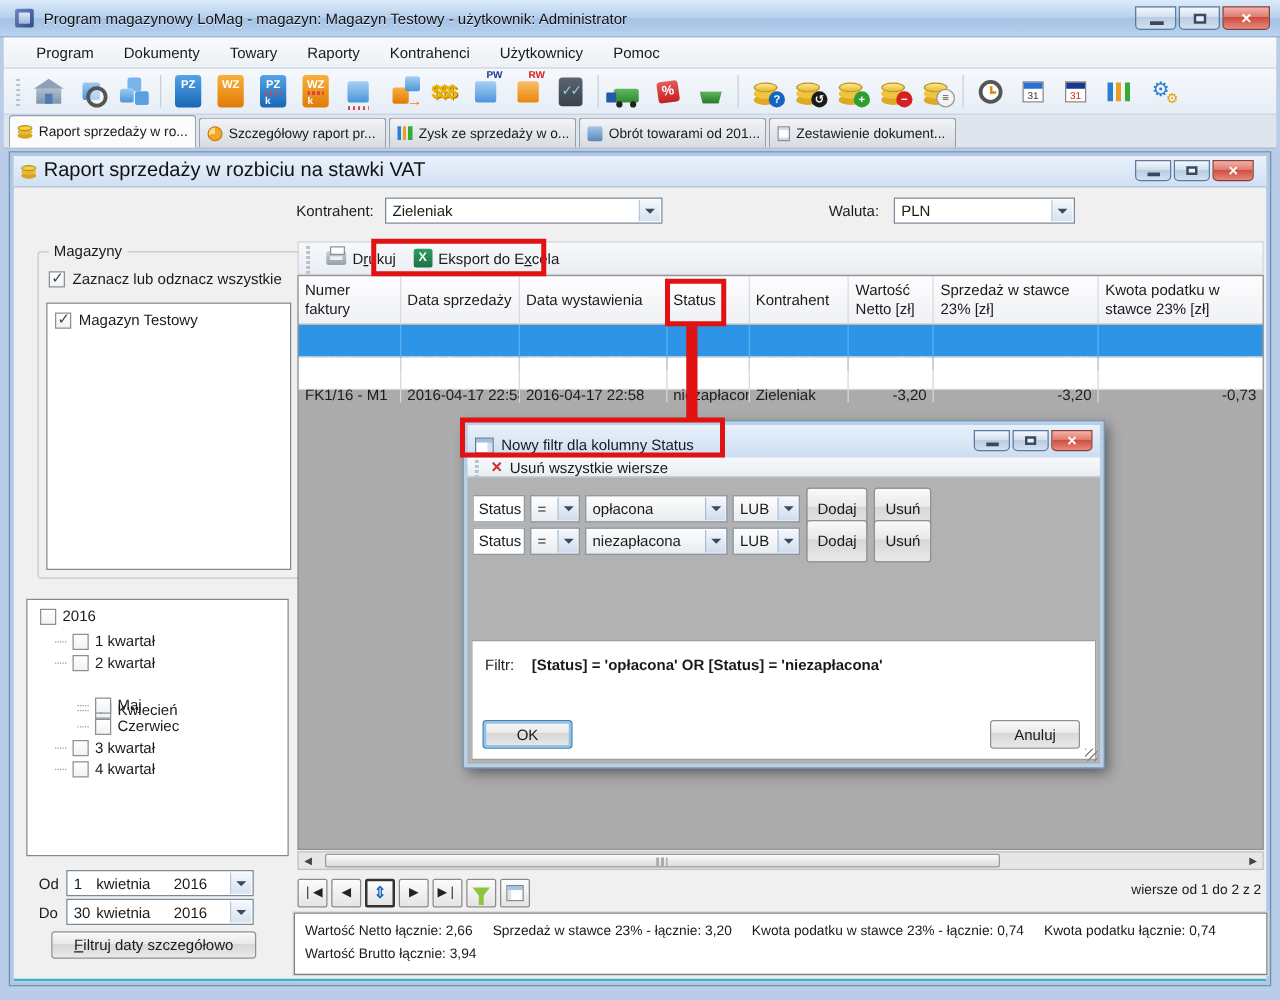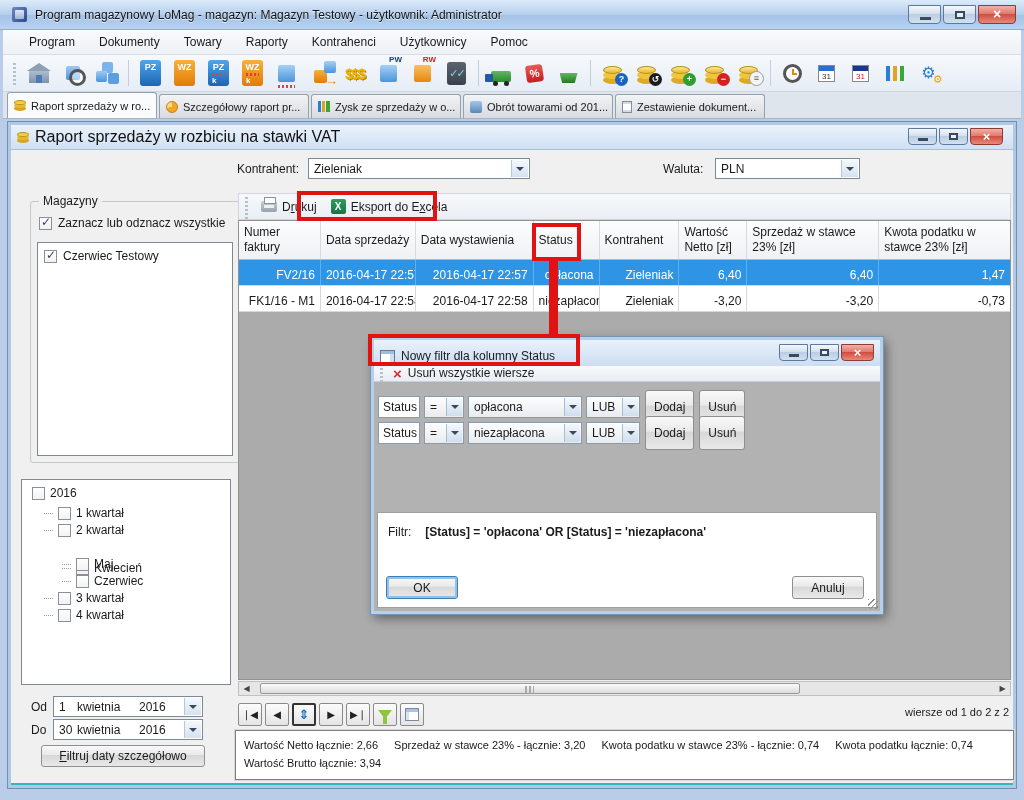--- a/index.html
+++ b/index.html
@@ -175,21 +175,21 @@
   .i-printer::after { content:""; position:absolute; left:3px; top:4px; width:10px; height:3px; background:#e8f4e8; }
   .i-excel { width:15px; height:15px; background:linear-gradient(#2e9e5e,#1e7145); border-radius:2px;
     color:#fff; font-size:10px; font-weight:bold; text-align:center; line-height:15px; flex:none; }
   .i-excel::before { content:"X"; }
 
   .grid-area { position:absolute; left:227px; top:95px; width:773px; height:460px; background:#ababab; border:1px solid #919191; }
   .ghead { display:flex; height:39px; background:linear-gradient(#fdfdfe,#eff1f4); border-bottom:1px solid #b8b8b8; }
   .ghead .hcell { border-right:1px solid #d9dadc; padding:3px 5px; font-size:12px; line-height:15px;
     display:flex; align-items:center; overflow:hidden; }
   .grow { display:flex; height:26px; background:#fff; border-bottom:1px solid #d8d8d8; }
-  .grow .cell { border-right:1px solid #d8d8d8; padding:3px 5px; font-size:12px; line-height:25px; overflow:hidden; white-space:nowrap;text-align:right; }
+  .grow .cell { border-right:1px solid #d8d8d8; padding:18px 5px; font-size:12px; line-height:25px; overflow:hidden; white-space:nowrap; }
   .grow.selected { background:#2e95e6; color:#fff; }
   .grow.selected .cell { border-right-color:#5fb0ee; border-bottom-color:#2e95e6; }
   .num { text-align:right; }
   .c0{width:82px} .c1{width:95px} .c2{width:118px} .c3{width:66px} .c4{width:80px} .c5{width:68px} .c6{width:132px} .c7{width:131px; border-right:none !important;}
 
   
   .hscroll { position:absolute; left:227px; top:556px; width:773px; height:15px; background:#e6e6e6; border:1px solid #c0c0c0;
     display:flex; align-items:center; }
   .harrow { width:15px; height:13px; font-size:8px; line-height:13px; text-align:center; color:#444; flex:none; }
   .hthumb { margin-left:6px; width:540px; height:11px; border:1px solid #9a9a9a; border-radius:2px;
@@ -218,21 +218,21 @@
   .dialog { position:absolute; left:360px; top:212px; width:512px; height:277px;
     border:3px solid #b8cfe8; outline:1px solid #7596b8; background:#b2b2b2;
     box-shadow:3px 4px 10px rgba(0,0,0,.45); }
   .dtitle { position:absolute; left:0; top:0; width:100%; height:26px;
     background:linear-gradient(#e8f1fb,#c6d9f0); border-bottom:1px solid #a8bfd8;
     display:flex; align-items:center; padding:16px 6px; font-size:12px; }
   .i-filtergrid { width:15px; height:13px; background:#fff; border:1px solid #6a7a8a; margin-right:6px; flex:none;
     box-shadow:inset 0 3px 0 #9ec0e0, inset -4px 0 0 #d0e0f0; }
   .dtoolbar { position:absolute; left:0; top:26px; width:100%; height:16px;
     background:linear-gradient(#f7f9fb,#e8edf3); border-bottom:1px solid #c8cfd8;
-    display:flex; align-items:flex-start; gap:6px; padding-left:6px; font-size:12px; }
+    display:flex; align-items:center; gap:6px; padding-left:6px; font-size:12px; }
   .i-redx { color:#d32f2f; font-weight:bold; font-size:15px; line-height:1; }
   .i-redx::before { content:"×"; }
   .frow { position:absolute; height:22px; display:flex; align-items:center; }
   .flabel { width:42px; height:22px; background:#fff; border:1px solid #8a9aa8; font-size:12px;
     display:flex; align-items:center; padding-left:4px; }
   .fcombo { position:relative; height:22px; border:1px solid #8a9aa8; background:linear-gradient(#fdfdfd,#e8ecf0);
     font-size:12px; display:flex; align-items:center; padding:0 20px 0 5px; margin-left:4px; white-space:nowrap; overflow:hidden; }
   .fcombo::before { content:""; position:absolute; right:1px; top:1px; bottom:1px; width:15px;
     background:linear-gradient(#f4f8fc,#cfdded); border-left:1px solid #aabccf; }
   .fcombo::after { content:""; position:absolute; right:4px; top:8px; width:0; height:0;
@@ -418,21 +418,21 @@
 
       <div class="groupbox">
         <span class="groupbox-label">Magazyny</span>
         <div class="cbrow" style="position:absolute;left:8px;top:14px;">
           <span class="cb checked"></span>
           <span>Zaznacz lub odznacz wszystkie</span>
         </div>
         <div class="listbox" style="left:6px;top:40px;width:196px;height:214px;">
           <div class="cbrow" style="position:absolute;left:6px;top:6px;">
             <span class="cb checked"></span>
-            <span>Czerwiec Testowy</span>
+            <span>Magazyn Testowy</span>
           </div>
         </div>
       </div>
 
       <div class="listbox" style="left:10px;top:354px;width:210px;height:206px;">
         <div class="tree-row" style="left:10px;top:6px;">
           <span class="cb"></span>
           <span>2016</span>
         </div>
         <div class="tree-row" style="left:22px;top:26px;">

